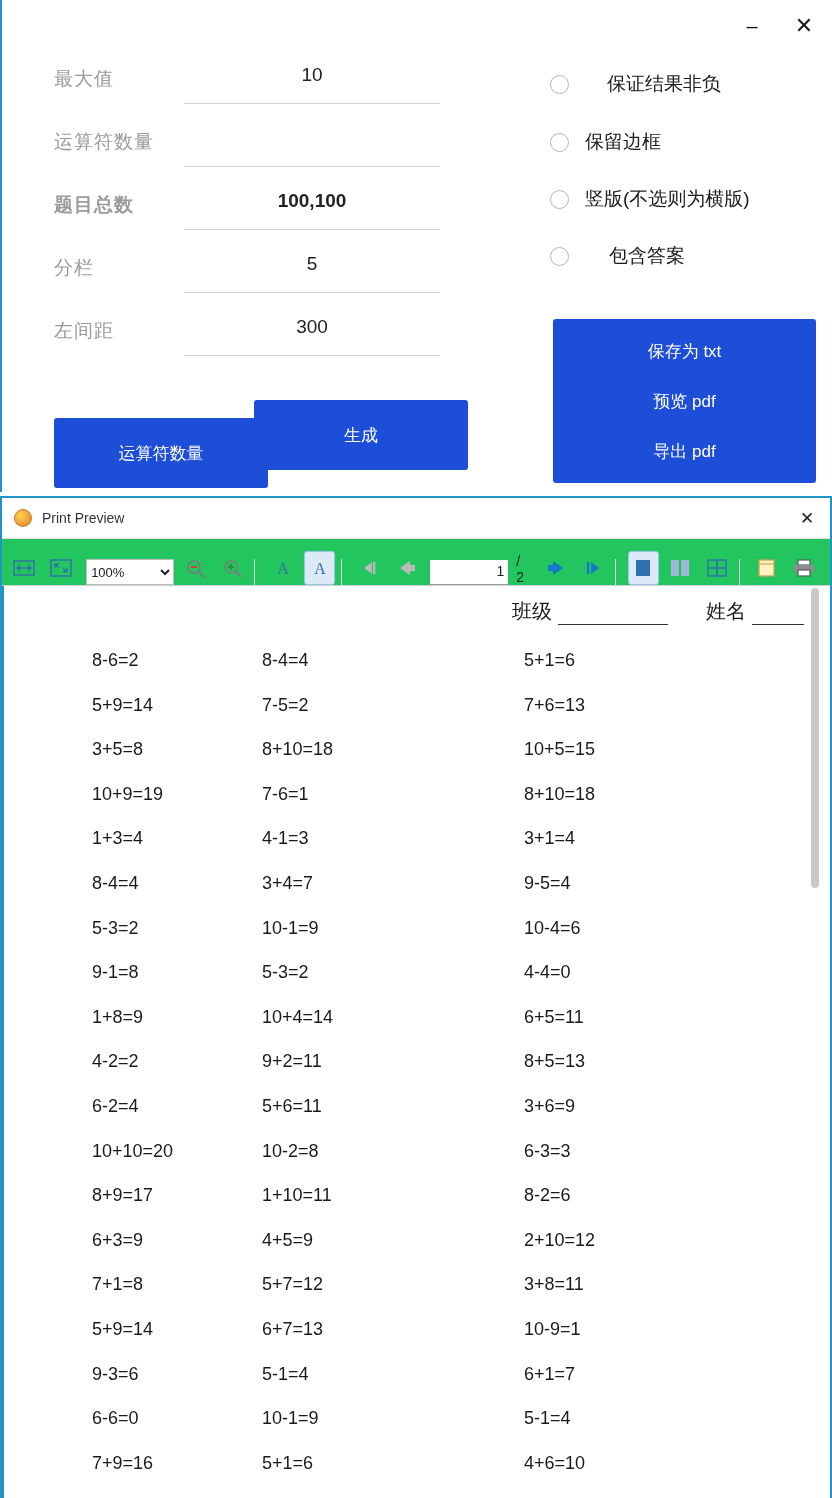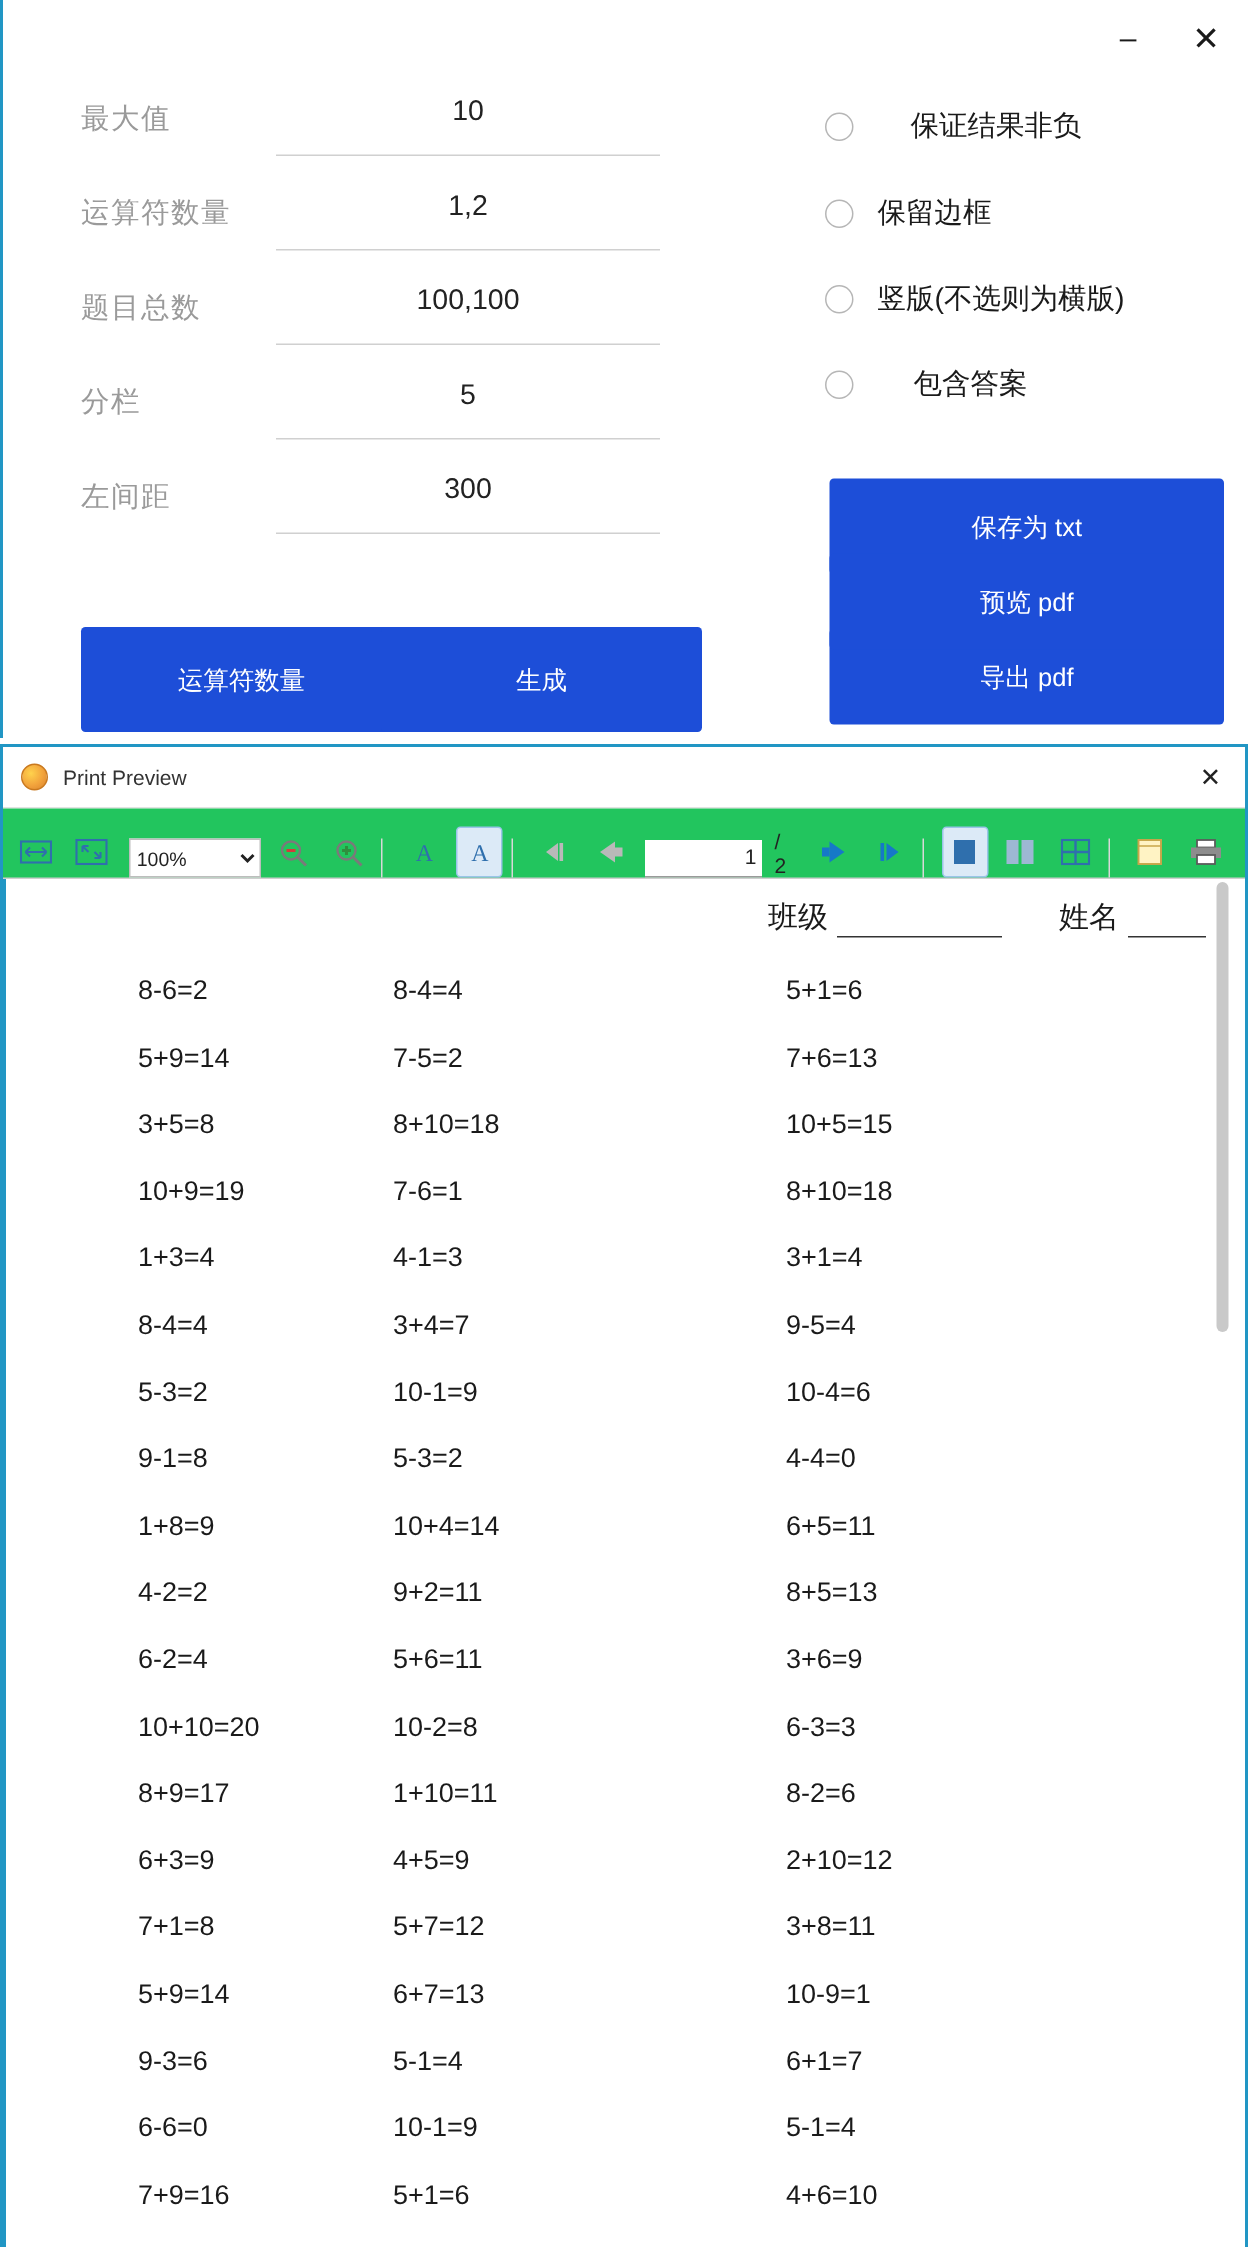--- a/index.html
+++ b/index.html
@@ -306,25 +306,24 @@
   </div>
 
   <div class="form-row" style="top:56px;">
     <div class="form-label">最大值</div>
     <div class="form-value">10</div>
     <div class="form-underline"></div>
   </div>
 
   <div class="form-row" style="top:119px;">
     <div class="form-label">运算符数量</div>
-    <div class="form-value">1,2</div>
     <div class="form-underline"></div>
   </div>
 
-  <div class="form-row" style="top:182px;">
+  <div class="form-row" style="top:182px;font-weight:bold;">
     <div class="form-label">题目总数</div>
     <div class="form-value">100,100</div>
     <div class="form-underline"></div>
   </div>
 
   <div class="form-row" style="top:245px;">
     <div class="form-label">分栏</div>
     <div class="form-value">5</div>
     <div class="form-underline"></div>
   </div>
@@ -346,21 +345,21 @@
   <div class="radio-row" style="top:182px;">
     <span class="radio-circle"></span>
     <span class="radio-label">竖版(不选则为横版)</span>
   </div>
   <div class="radio-row" style="top:239px;gap:24px;">
     <span class="radio-circle"></span>
     <span class="radio-label">包含答案</span>
   </div>
 
   <div class="green-btn" style="left:52px; top:418px; width:186px; height:42px;">运算符数量</div>
-  <div class="green-btn" style="left:252px; top:418px; width:186px; height:42px;">生成</div>
+  <div class="green-btn" style="left:252px; top:400px; width:186px; height:42px;">生成</div>
 
   <div class="green-btn" style="left:551px; top:319px; width:235px; height:36px;">保存为 txt</div>
   <div class="green-btn" style="left:551px; top:419px; width:235px; height:36px;">导出 pdf</div>
   <div class="green-btn" style="left:551px; top:369px; width:235px; height:36px;">预览 pdf</div>
 </div>
 
 <div id="preview-window">
 
   <div id="preview-titlebar">
     <span id="preview-app-icon"></span>

